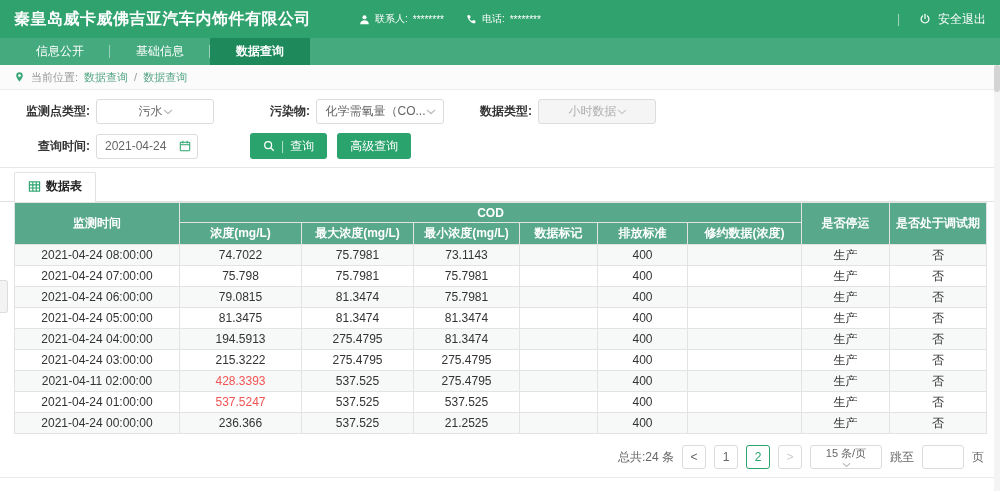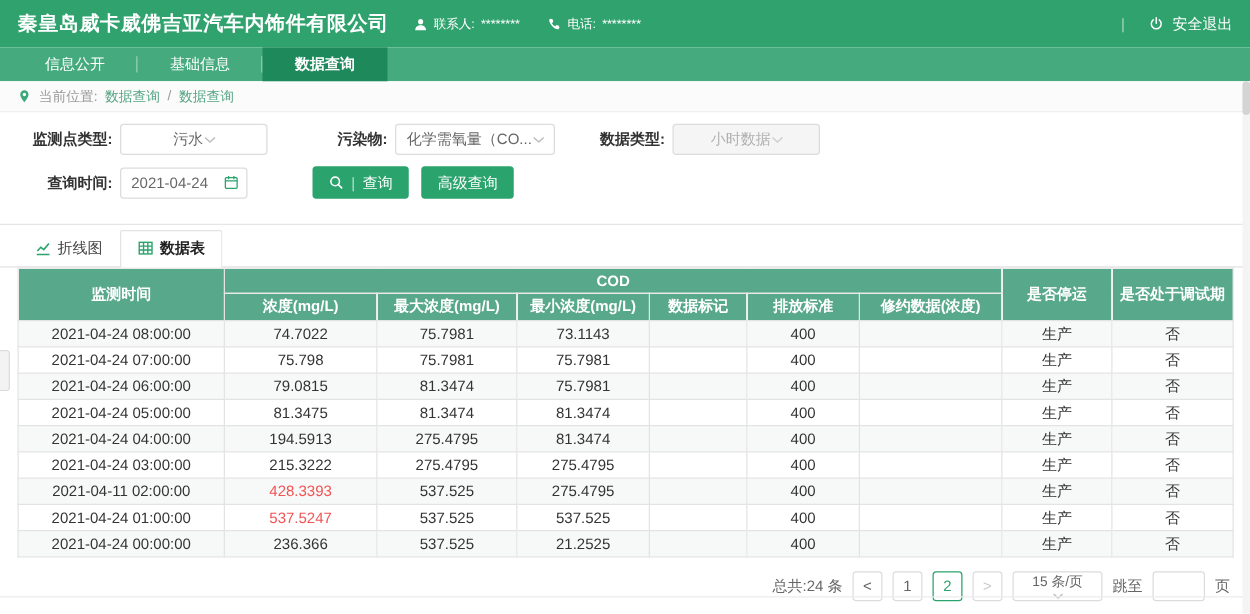--- a/index.html
+++ b/index.html
@@ -6,21 +6,21 @@
   html, body { width: 1000px; height: 491px; }
   body {
     font-family: "Liberation Sans", "DejaVu Sans", sans-serif;
     font-size: 12px; color: #333; background: #fff;
     position: relative; overflow: hidden;
   }
 
   
   .topbar {
     height: 38px; background: #2fa26e; color: #fff;
-    display: flex; align-items: center; padding: 0 14px;
+    display: flex; align-items: center; padding: 0 14px; gap: 28px;
   }
   .topbar .company { font-size: 16px; font-weight: bold; letter-spacing: .5px; white-space: nowrap; }
   .topbar .meta { display: flex; align-items: center; gap: 22px; margin-left: 20px; font-size: 10px; }
   .meta-item { display: flex; align-items: center; gap: 5px; }
   .topbar .logout { margin-left: auto; display: flex; align-items: center; gap: 7px; font-size: 12px; cursor: pointer; }
   .logout .sep { opacity: .55; margin-right: 12px; font-weight: 300; }
 
   
   .navbar { height: 27px; background: #45ab7e; display: flex; align-items: stretch; padding-left: 10px; }
   .nav-tab {
@@ -36,21 +36,21 @@
   
   .breadcrumb {
     height: 25px; background: #fbfbfb; border-bottom: 1px solid #ececec;
     display: flex; align-items: center; gap: 6px; padding: 0 14px;
     font-size: 11px; color: #999;
   }
   .breadcrumb .crumb { color: #55a585; cursor: pointer; }
   .breadcrumb .crumb.current { cursor: default; }
 
   
-  .filters { padding: 9px 18px 20px; border-bottom: 1px solid #e6e6e6; background: #fff; }
+  .filters { padding: 9px 18px 8px; border-bottom: 1px solid #e6e6e6; background: #fff; }
   .filter-row { display: flex; align-items: center; height: 25px; }
   .filter-row + .filter-row { margin-top: 9px; height: 26px; }
   .filter-group { display: flex; align-items: center; }
   .fg2 { margin-left: 58px; } .fg3 { margin-left: 56px; } .fg4 { margin-left: 36px; }
   .f-label { min-width: 72px; text-align: right; margin-right: 6px; font-weight: bold; color: #333; white-space: nowrap; }
   .f-label.natural { min-width: 0; }
   .select {
     width: 118px; height: 25px; border: 1px solid #dcdcdc; border-radius: 3px;
     display: flex; align-items: center; justify-content: center;
     padding: 0 7px 0 8px; background: #fff; color: #666; cursor: pointer; white-space: nowrap; overflow: hidden;
@@ -224,27 +224,20 @@
       <span class="btn-sep">|</span>
       <span>查询</span>
     </button>
     <button class="btn advanced">
       <span>高级查询</span>
     </button>
   </div>
 </section>
 
 <div class="view-tabs">
-  <div class="vtab">
-    <svg viewBox="0 0 14 14" width="13" height="13" fill="none" stroke="#2aa36c" stroke-width="1.4">
-        <path d="M1.5 12.5h11"></path>
-        <path d="M2 9.5l3-3.2 2.6 2L12 3"></path>
-      </svg>
-    <span>折线图</span>
-  </div>
   <div class="vtab active">
     <svg viewBox="0 0 14 14" width="13" height="13" fill="none" stroke="#2aa36c" stroke-width="1.2">
         <rect x="1.5" y="2" width="11" height="10"></rect>
         <path d="M1.5 5.3h11M1.5 8.6h11M5.2 2v10M8.9 2v10"></path>
       </svg>
     <span>数据表</span>
   </div>
 </div>
 
 <div class="table-wrap">

